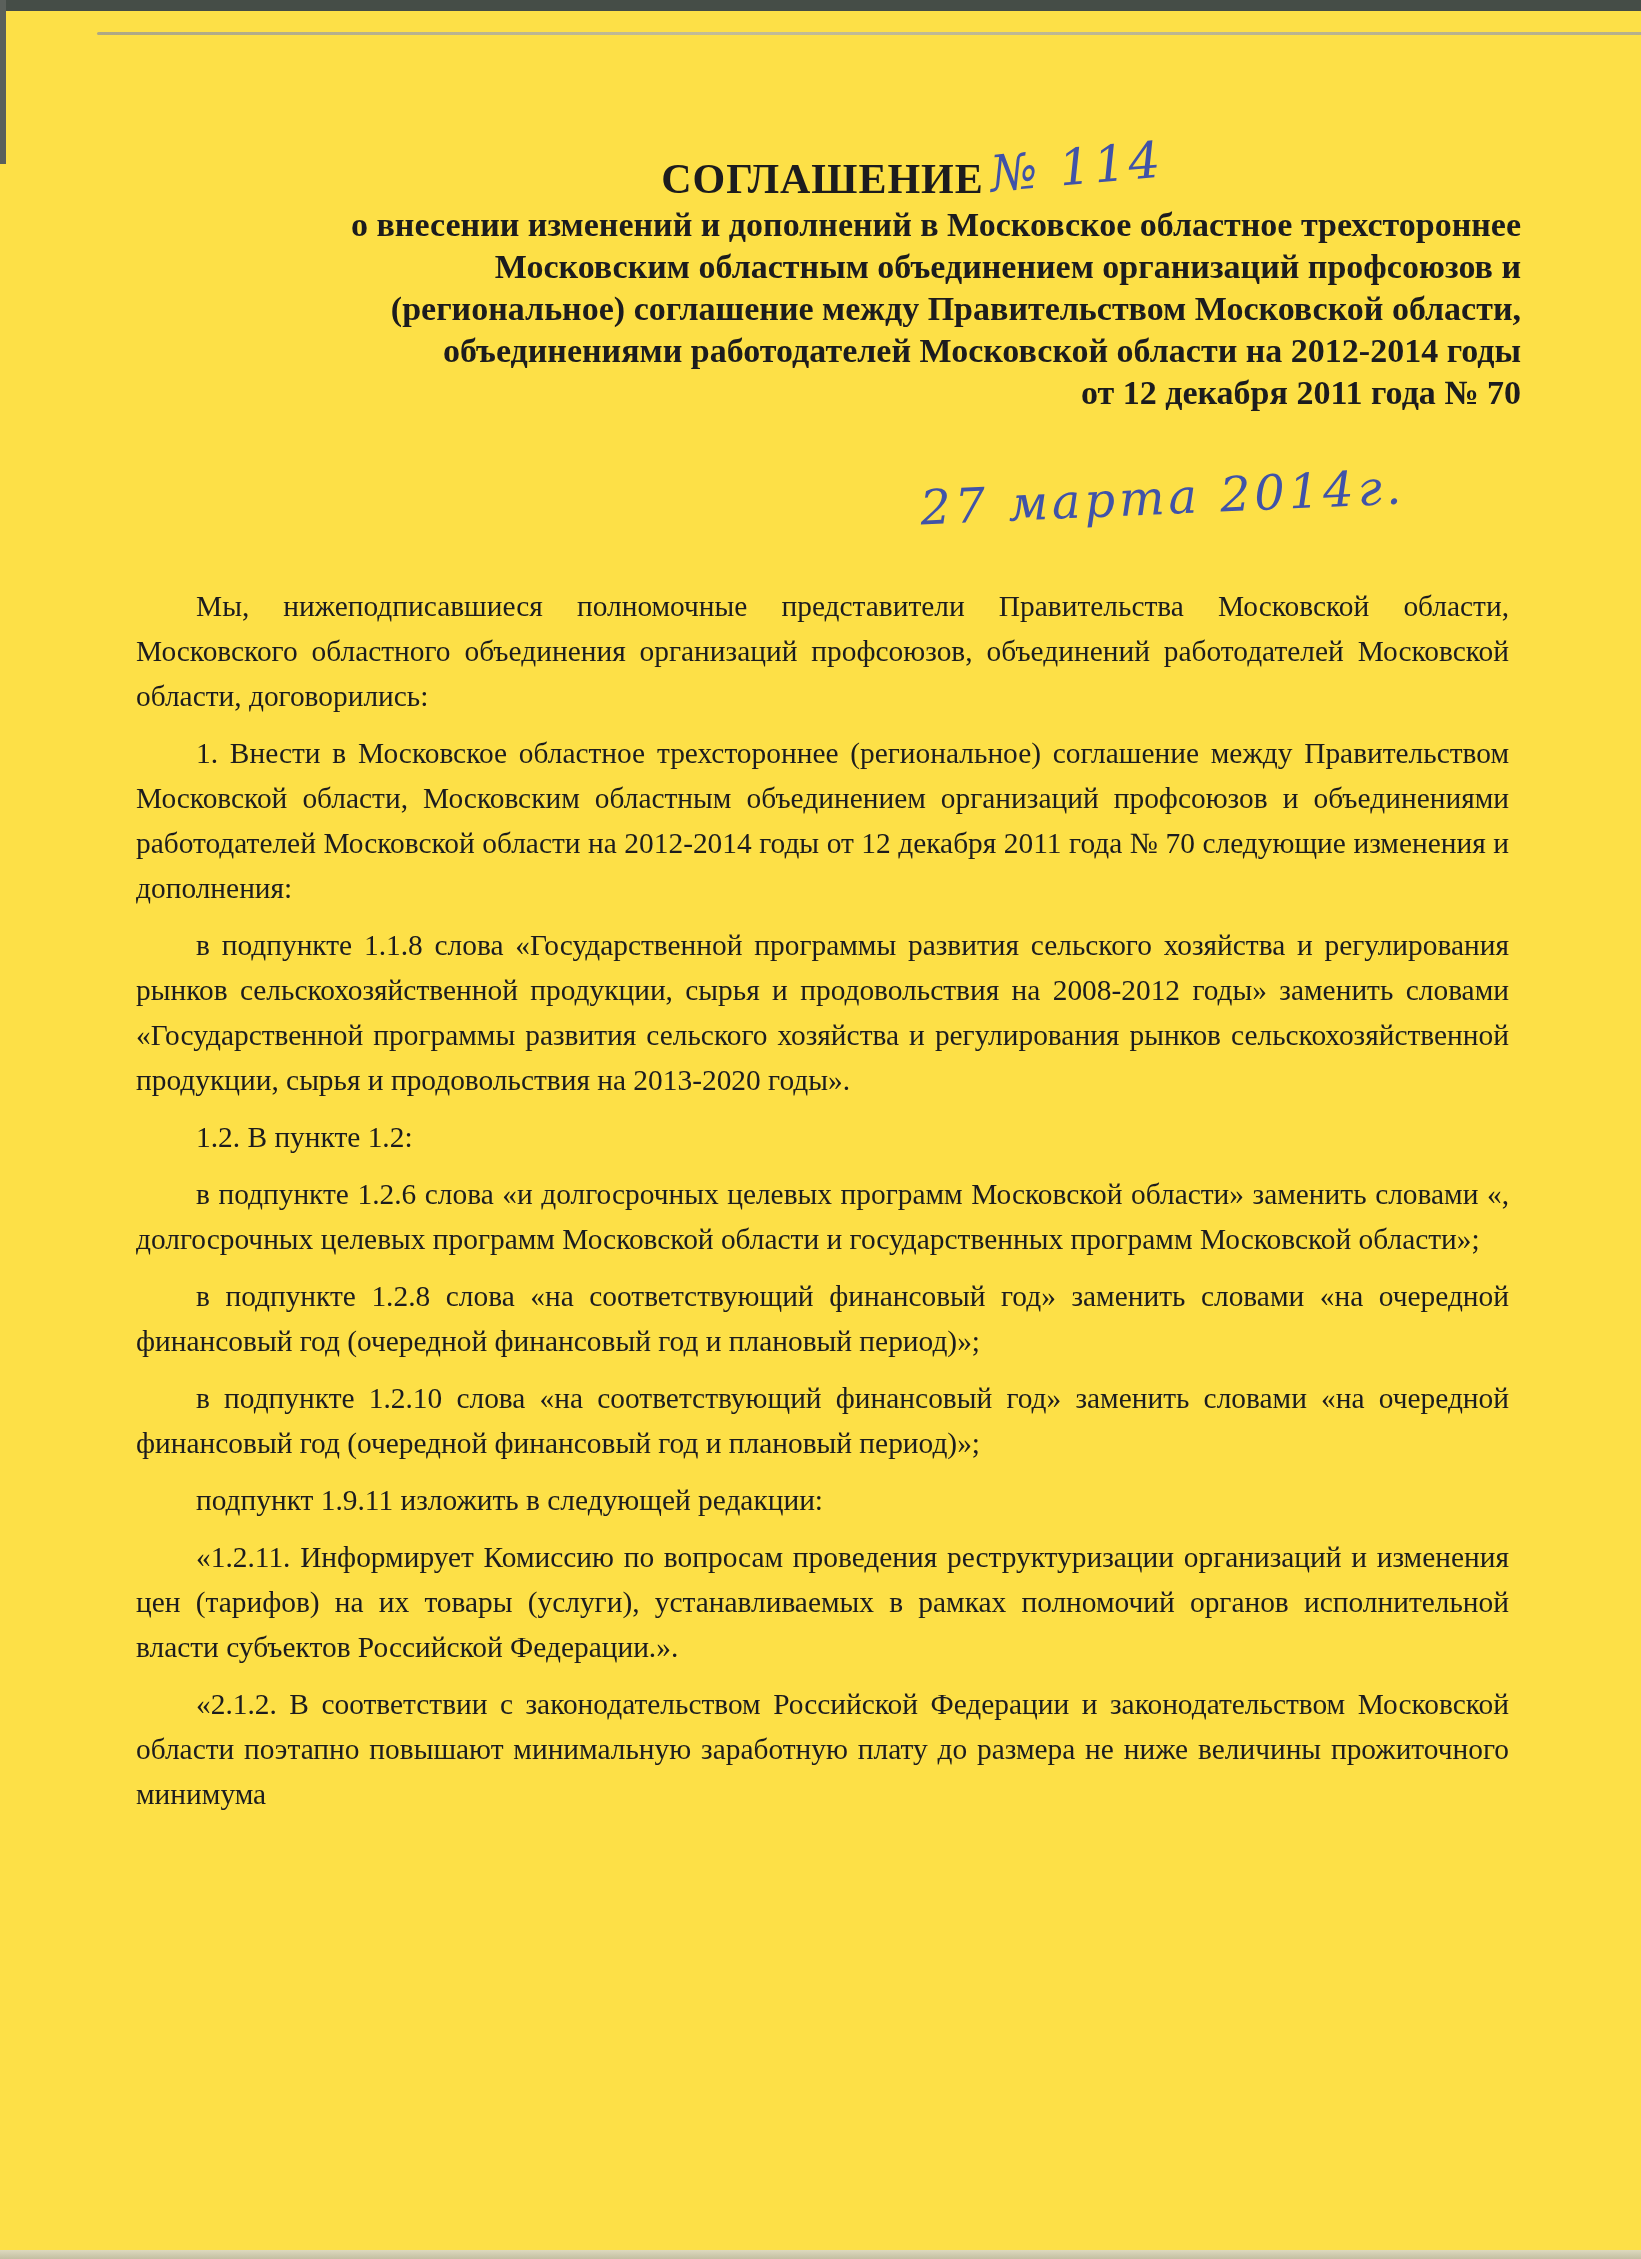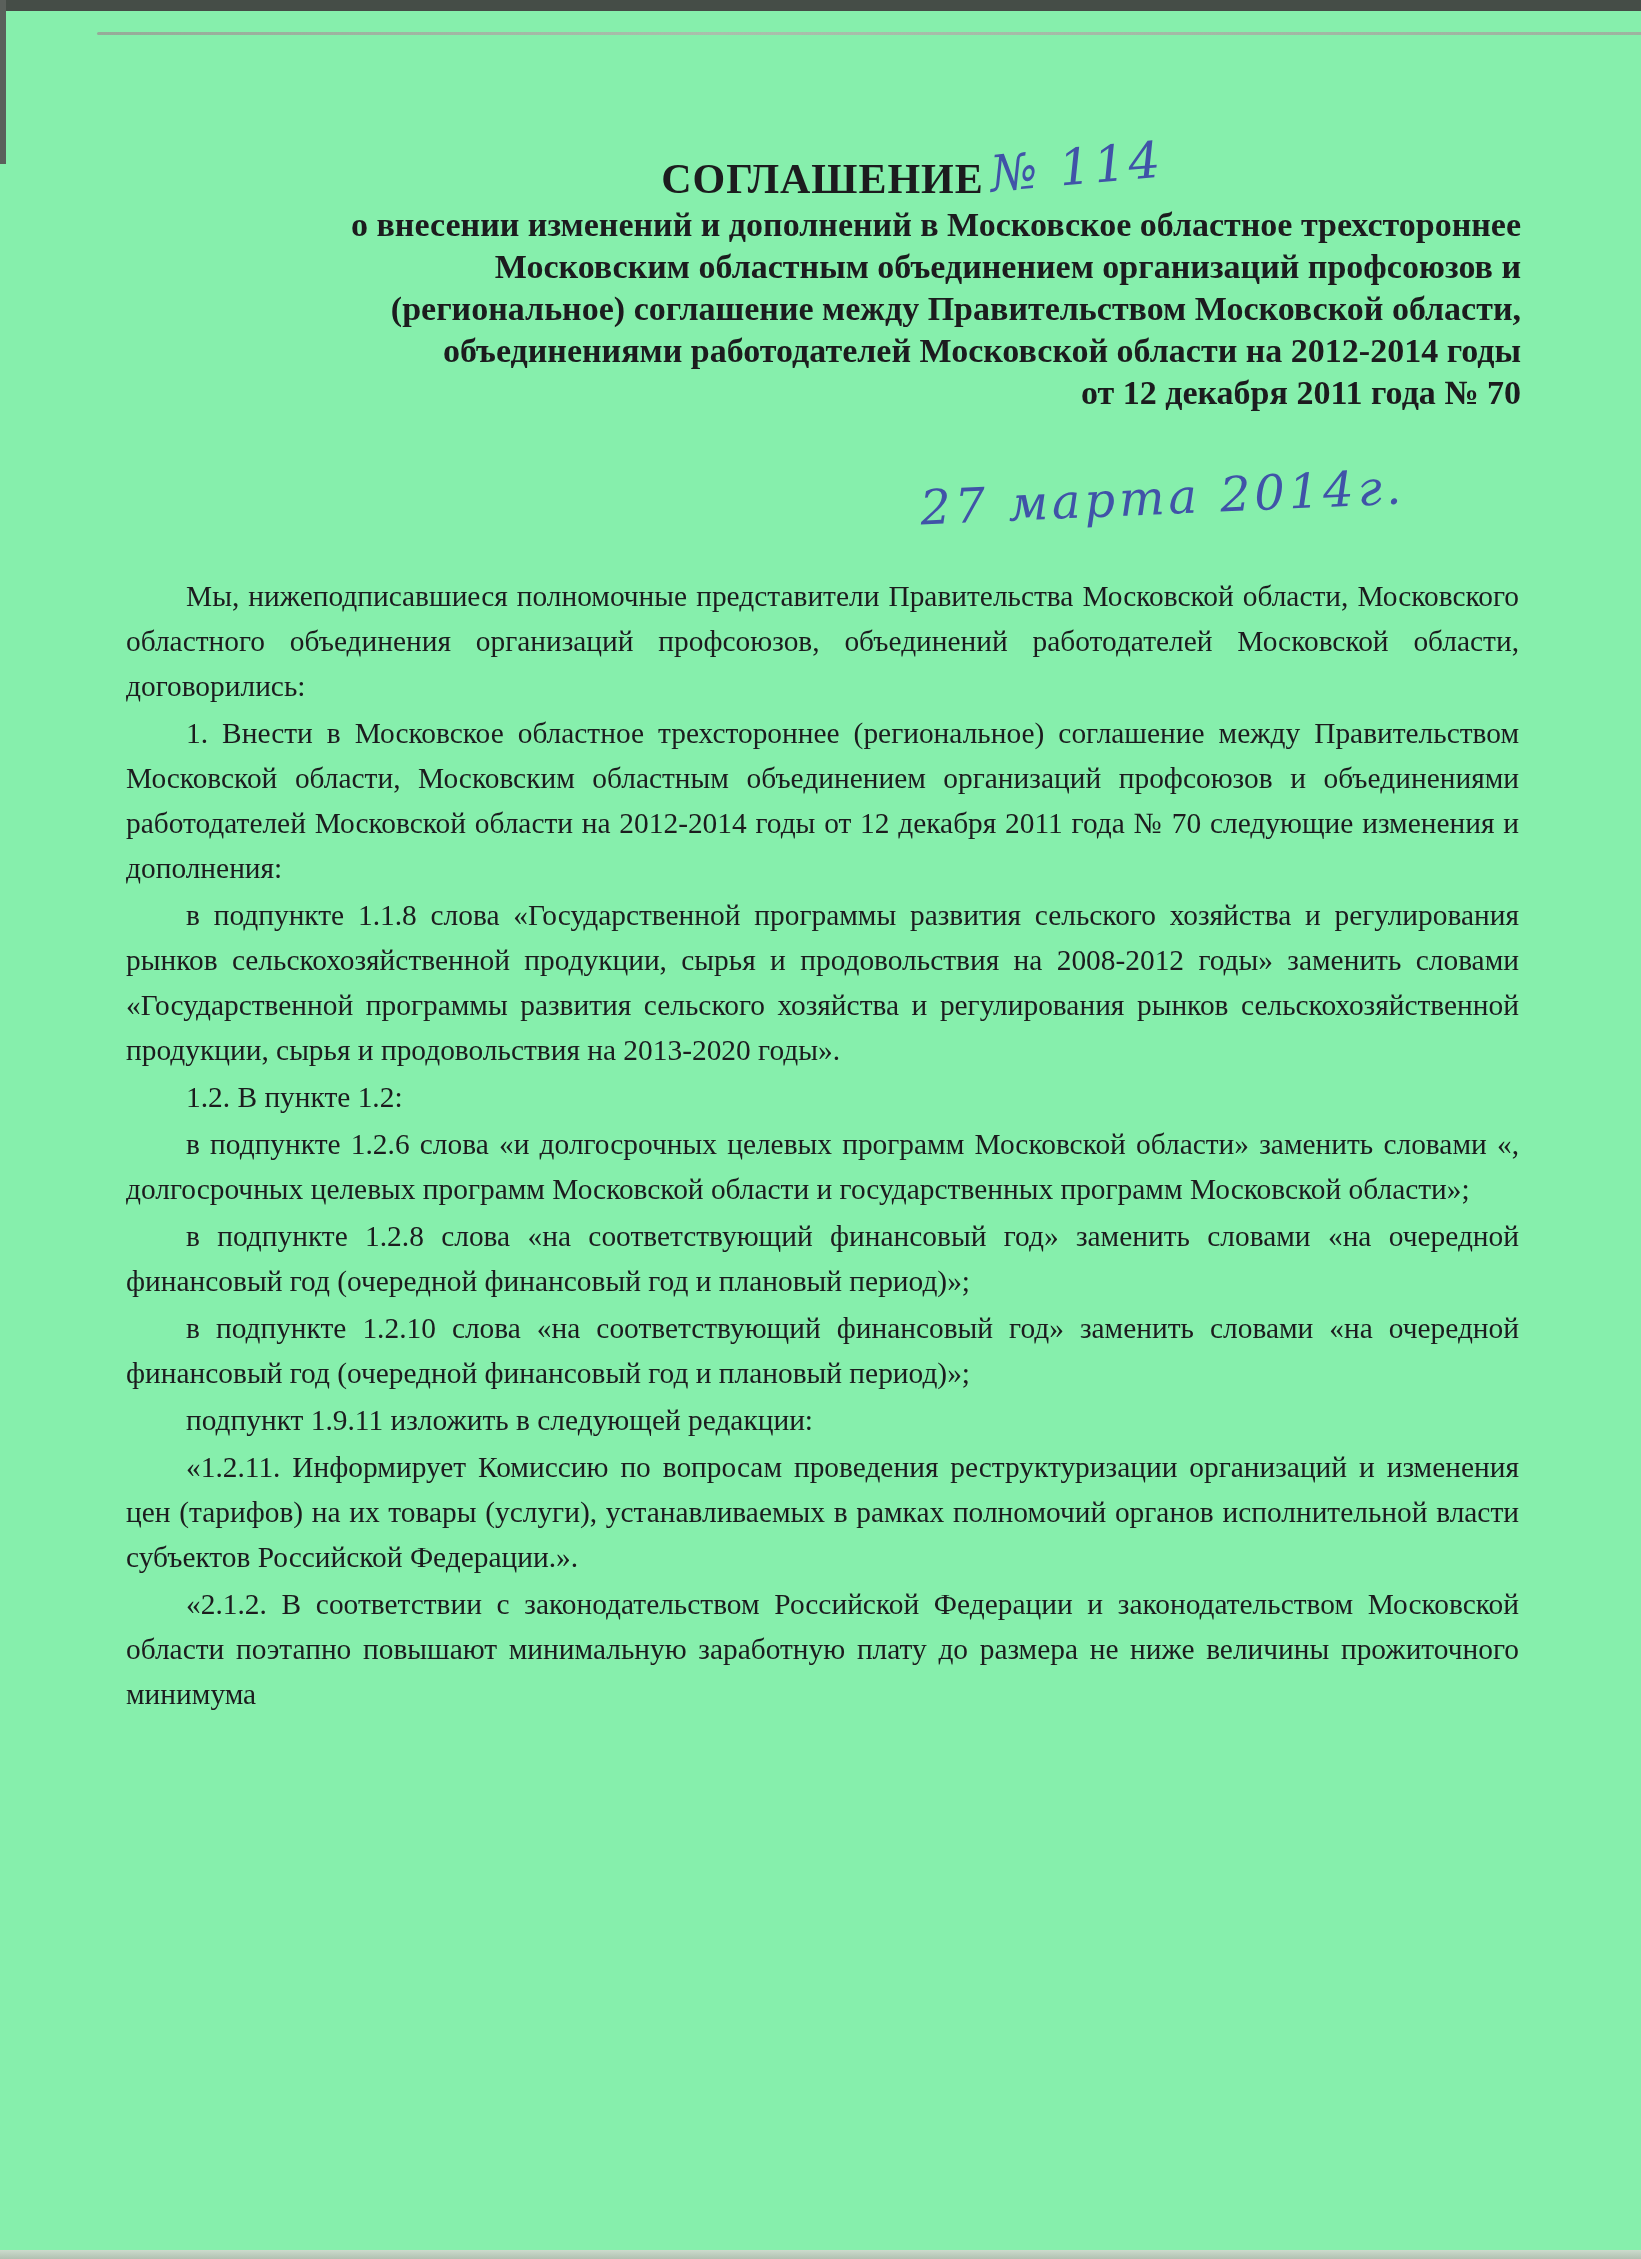--- a/index.html
+++ b/index.html
@@ -4,21 +4,21 @@
 <style>
   html,body{margin:0;padding:0;}
   body{
     width:1641px;height:2259px;position:relative;
     background:#f6f6f3;
     font-family:"Liberation Serif", serif;
     overflow:hidden;
   }
   .page{
     position:absolute;inset:0;
-    background:#86efac;
+    background:#fde047;
     color:#1c1c1e;
     text-decoration:underline;
   }
   
   .scan-top-edge{
     position:absolute;top:0;left:0;width:100%;height:10.6px;
     background:#454d47;
   }
   .scan-left-edge{
     position:absolute;top:0;left:0;width:5.8px;height:164px;
@@ -66,21 +66,21 @@
     letter-spacing:3.9px;
     white-space:nowrap;
   }
   
   .doc-body{
     position:absolute;top:572px;left:124px;width:1397px;
     font-size:29.4px;line-height:45px;
     text-align:justify;
   }
   .doc-body p{
-    margin:2px;
+    margin:12px;
     text-indent:60px;
     text-align:justify;
     -moz-text-align-last:left;
     text-align-last:left;
   }
 </style>
 </head>
 <body>
 
 <div class="page">

